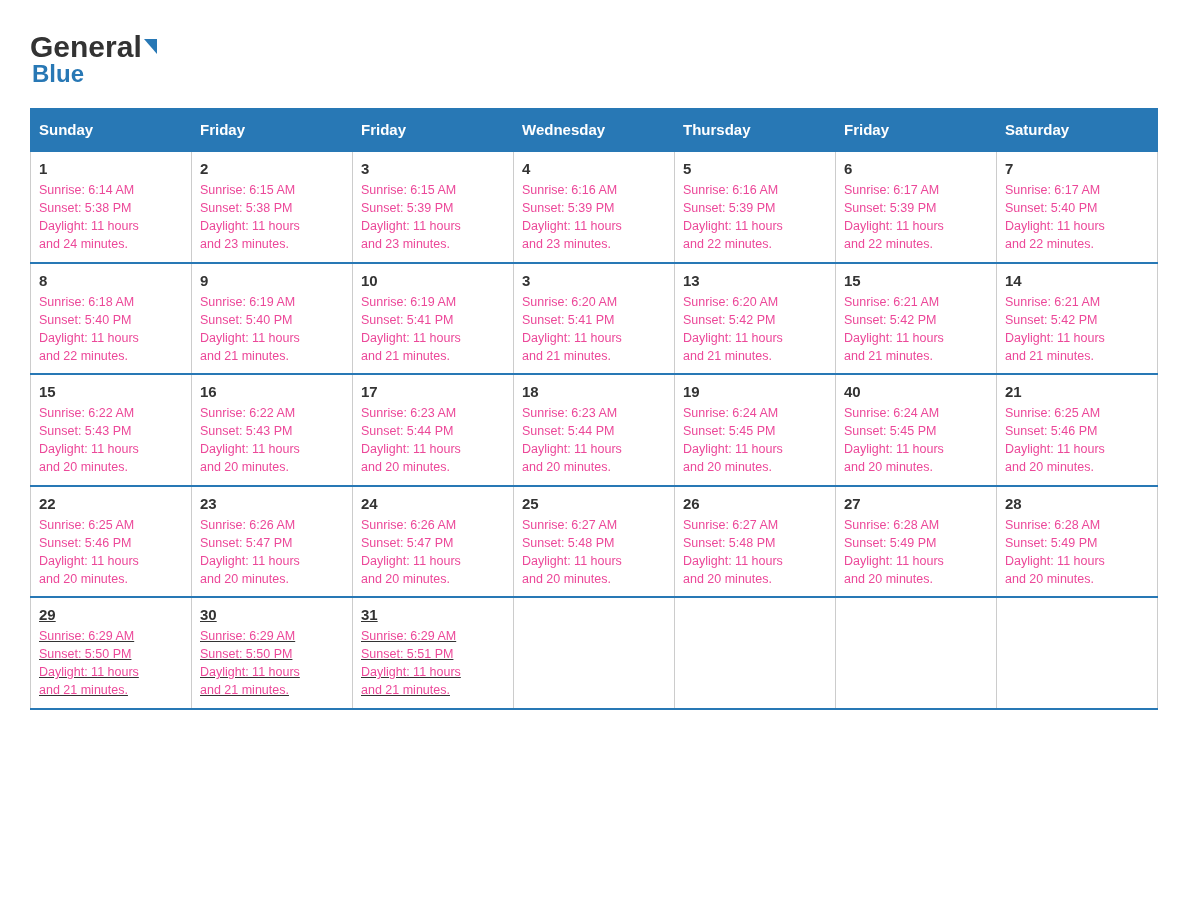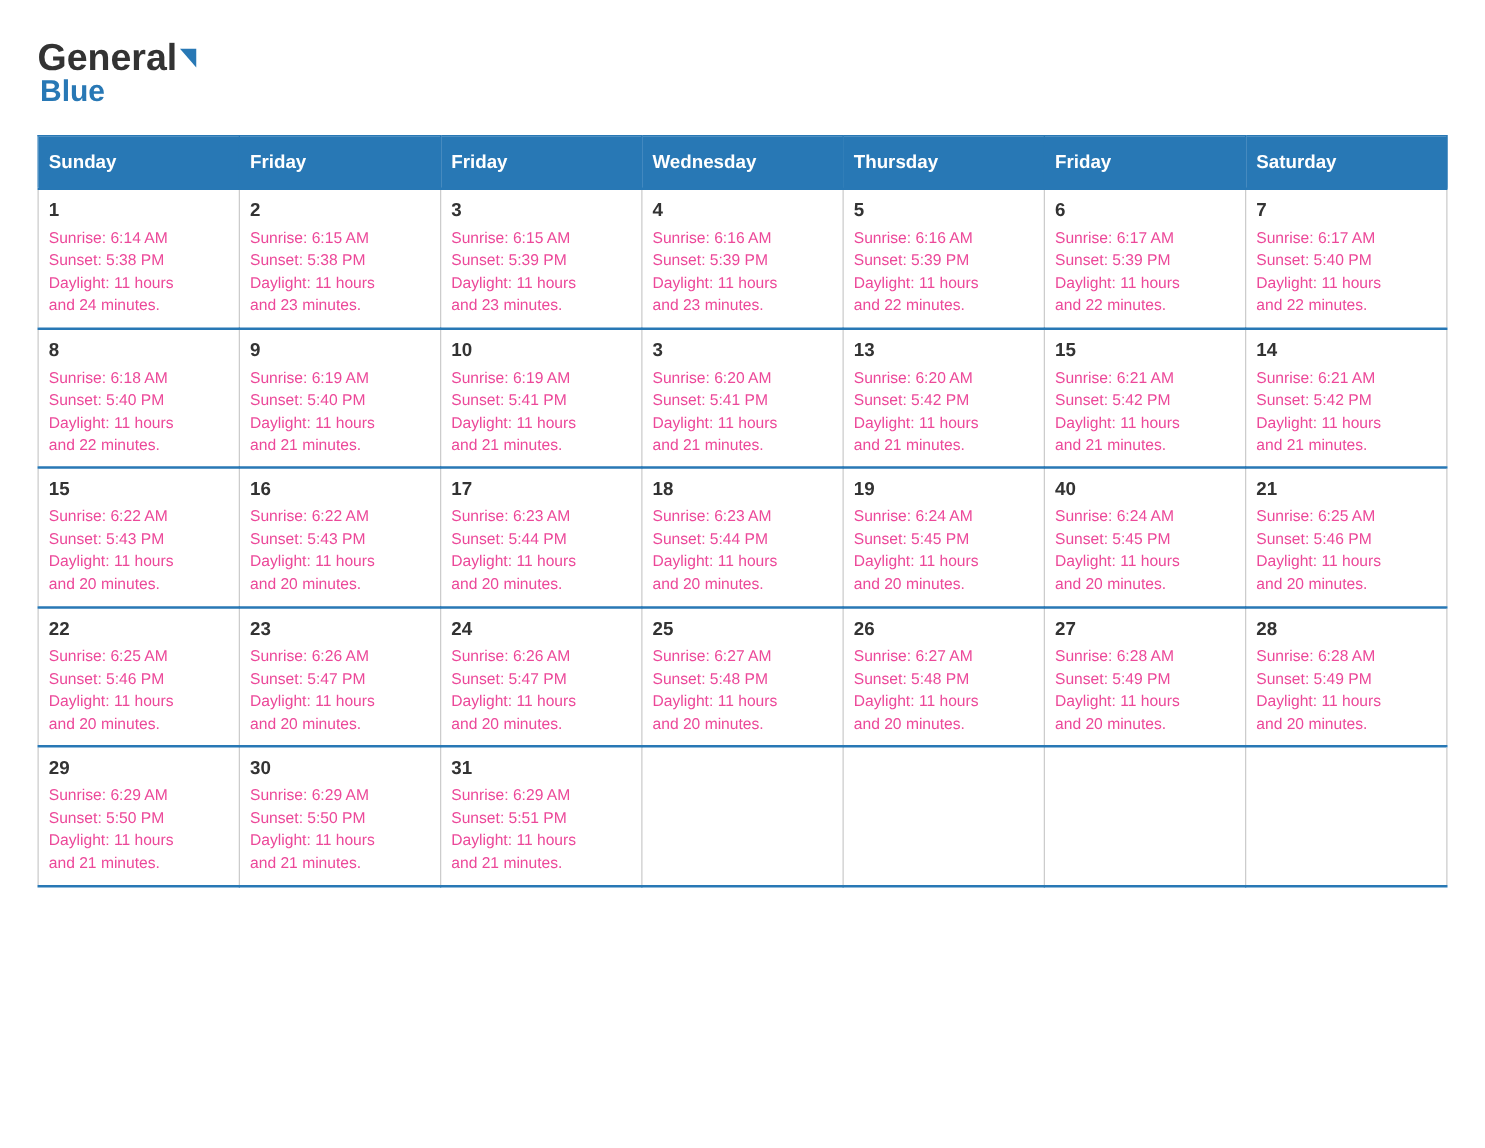--- a/index.html
+++ b/index.html
@@ -65,20 +65,21 @@
       border-bottom: none;
       border-top: none;
       height: 110px;
     }
     tbody tr {
       border-top: 2px solid #2878b5;
       border-bottom: 1px solid #ddd;
     }
     tbody tr:last-child {
       border-bottom: 2px solid #2878b5;
+      text-decoration: underline;
     }
     .day-num {
       font-size: 15px;
       font-weight: bold;
       margin-bottom: 4px;
     }
     .day-info {
       font-size: 12.5px;
       line-height: 1.45;
       color: #ec4899;

